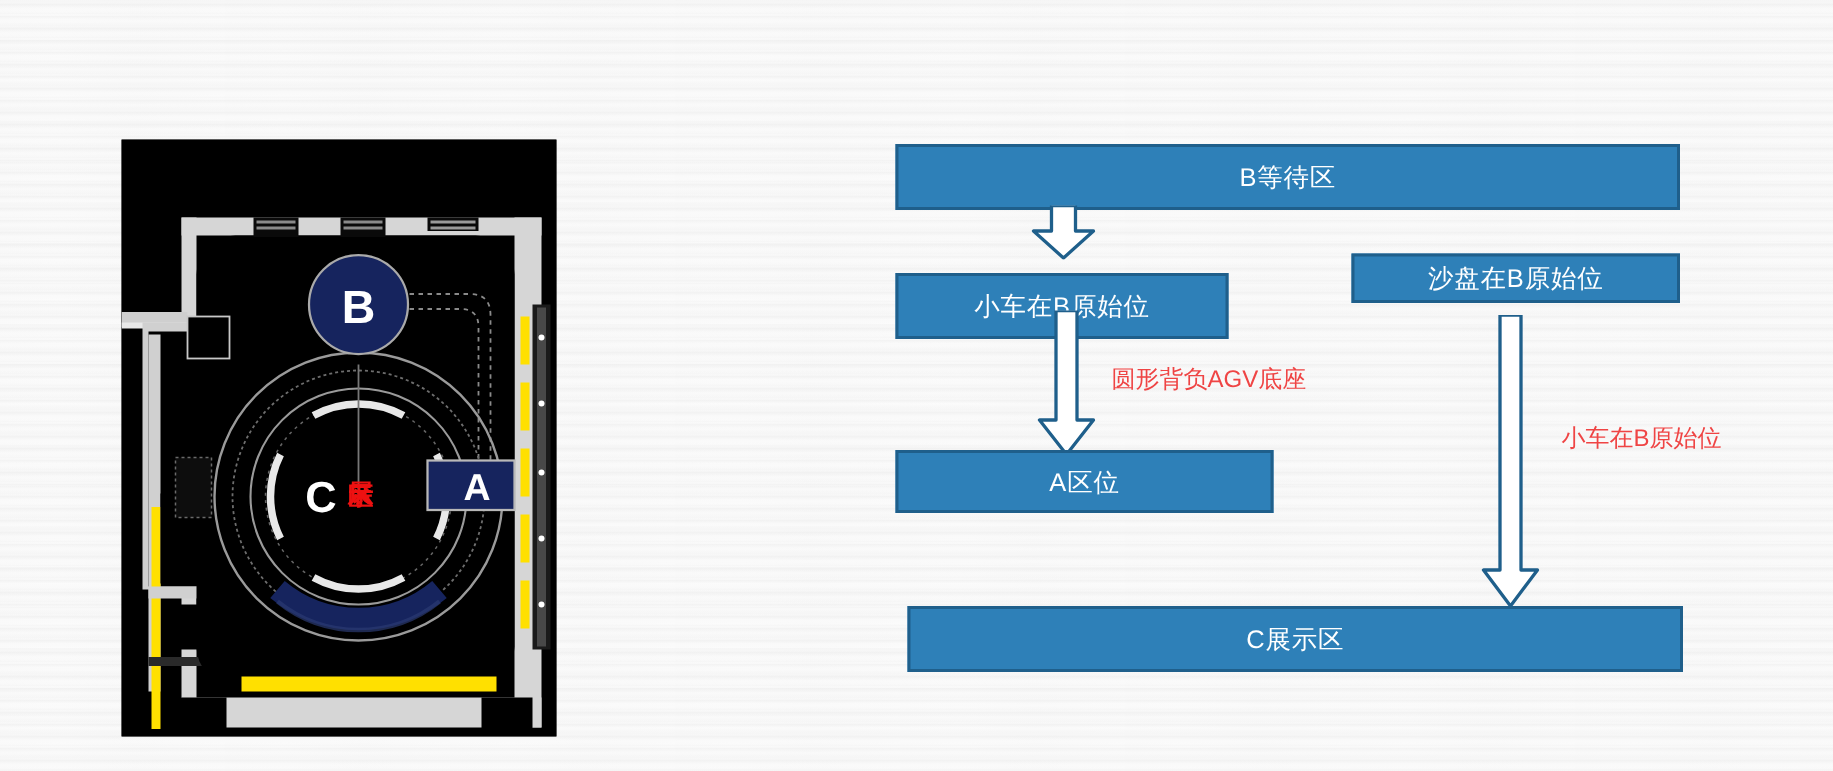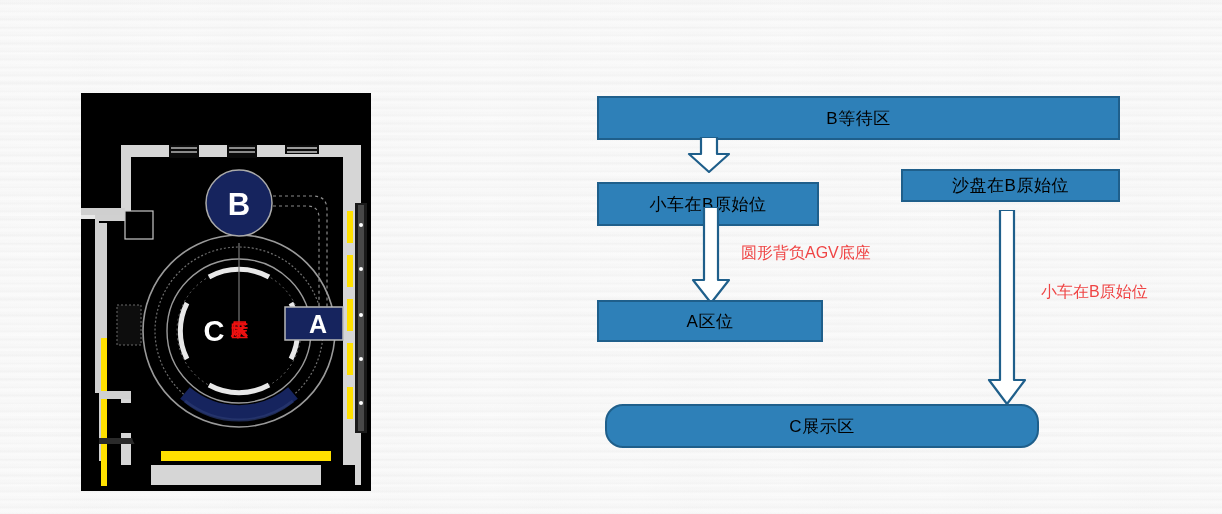--- a/index.html
+++ b/index.html
@@ -70,31 +70,31 @@
   }
 
   .flow-box {
     position: absolute;
     background: #2E80B8;
     border: 2px solid #1F5F8B;
     box-sizing: border-box;
     display: flex;
     align-items: center;
     justify-content: center;
-    color: #000000;
+    color: #ffffff;
     font-size: 17px;
     letter-spacing: 0.5px;
     pointer-events: auto;
   }
 
   #box-b-wait   { left: 597px;  top: 96px;  width: 523px; height: 44px; }
   #box-cart-b   { left: 597px;  top: 182px; width: 222px; height: 44px; }
   #box-model-b  { left: 901px;  top: 169px; width: 219px; height: 33px; }
-  #box-a-zone   { left: 597px;  top: 300px; width: 226px; height: 42px; text-align: right; }
-  #box-c-show   { left: 605px;  top: 404px; width: 434px; height: 44px; border-radius: 18px; }
+  #box-a-zone   { left: 597px;  top: 300px; width: 252px; height: 42px; text-align: right; }
+  #box-c-show   { left: 605px;  top: 404px; width: 517px; height: 44px; }
 
   .arrow-svg {
     position: absolute;
     pointer-events: auto;
   }
   #arrow-b-to-cart   { left: 682px; top: 137px; width: 54px; height: 36px; }
   #arrow-cart-to-a   { left: 688px; top: 207px; width: 46px; height: 98px; }
   #arrow-model-to-c  { left: 984px; top: 210px; width: 46px; height: 196px; }
 
   .edge-label {

